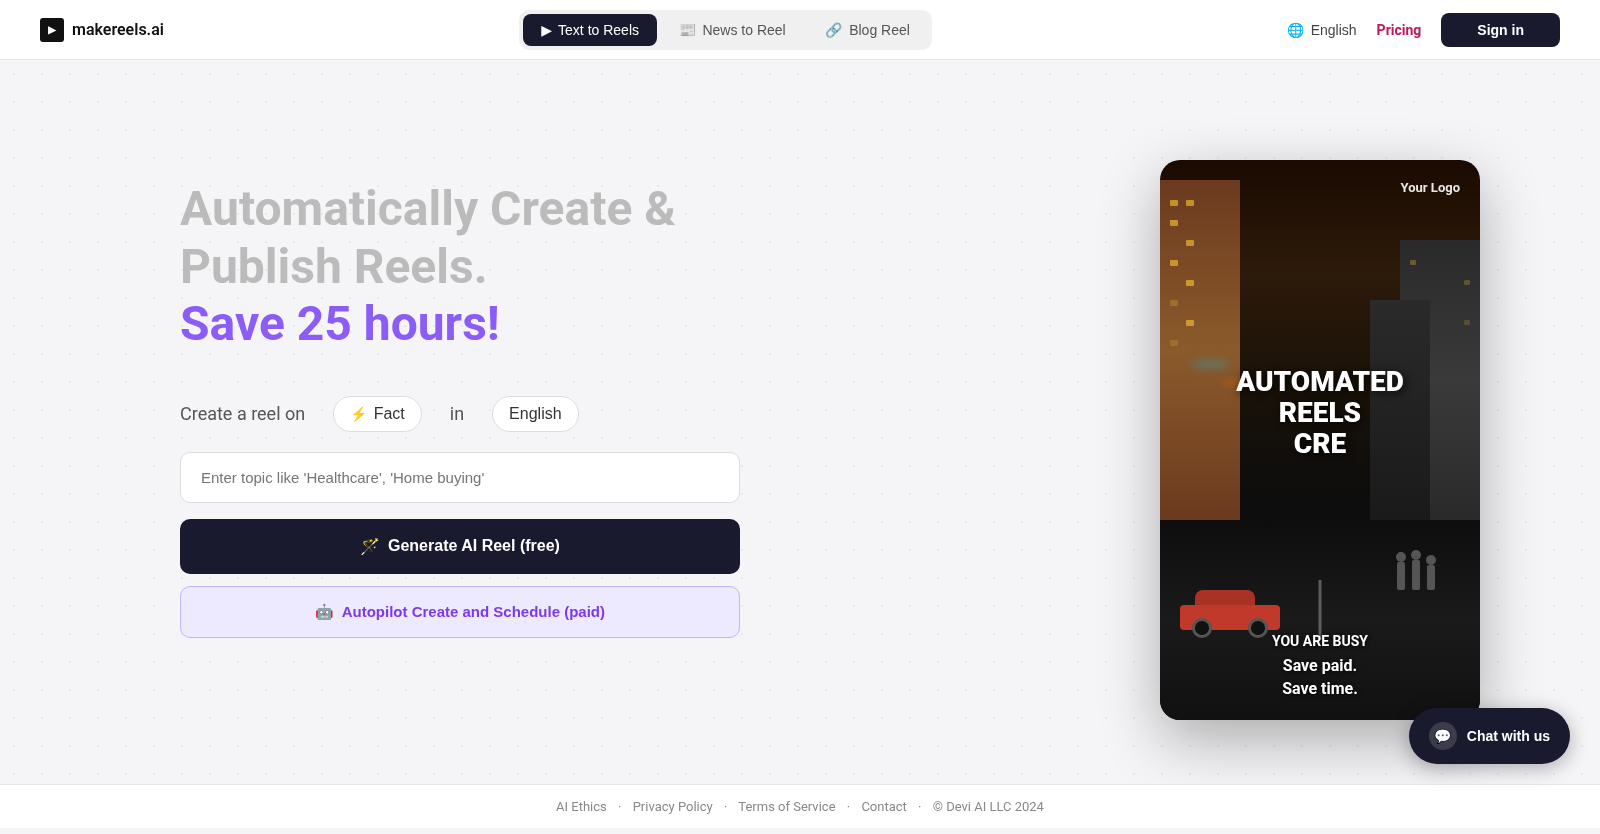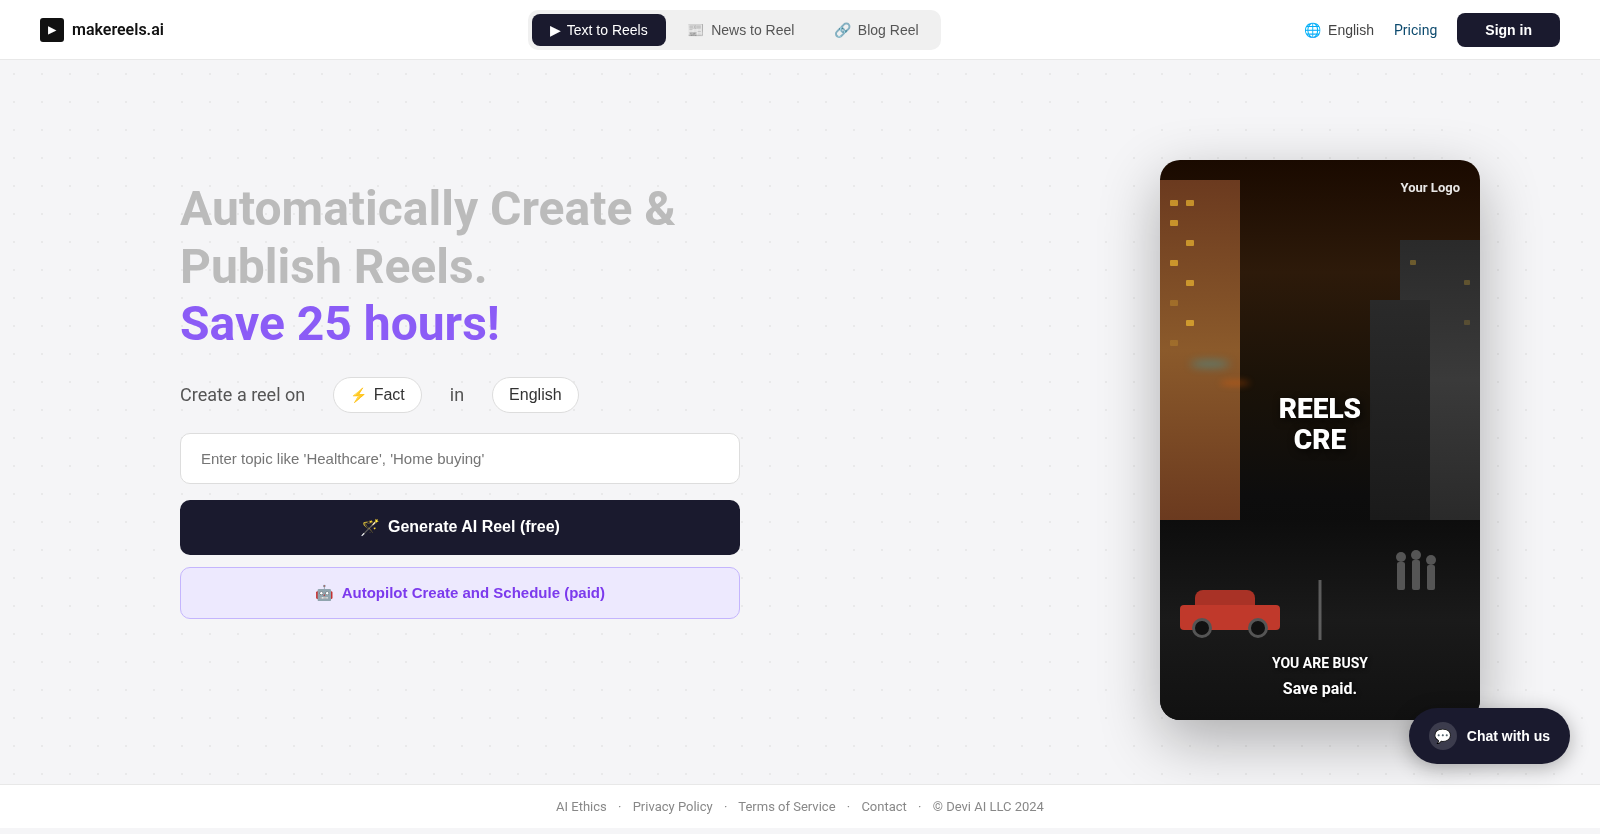--- a/index.html
+++ b/index.html
@@ -82,30 +82,31 @@
       align-items: center;
       gap: 6px;
       background: none;
       border: none;
       cursor: pointer;
       font-size: 14px;
       color: #444;
     }
     .pricing-link {
       font-size: 14px;
-      color: #0c4a6e;
+      color: #be185d;
       cursor: pointer;
       text-decoration: none;
+      font-weight: bold;
     }
     .signin-btn {
       background: #1a1a2e;
       color: #fff;
       border: none;
       border-radius: 8px;
-      padding: 9px 28px;
+      padding: 9px 36px;
       font-size: 14px;
       font-weight: 600;
       cursor: pointer;
     }
 
     
     .hero {
       display: flex;
       align-items: flex-start;
       justify-content: space-between;
@@ -131,21 +132,21 @@
       padding-top: 40px;
       position: relative;
       z-index: 2;
     }
 
     .hero-title {
       font-size: 48px;
       font-weight: 700;
       line-height: 1.2;
       color: #bbb;
-      margin-bottom: 24px;
+      margin-bottom: 43px;
     }
     .hero-title .accent {
       color: #8b5cf6;
     }
 
     .create-row {
       display: flex;
       align-items: center;
       gap: 28px;
       margin-bottom: 20px;
@@ -571,27 +572,29 @@
         <div class="person person-2"></div>
         <div class="person person-3"></div>
 
         <div style="position:absolute;top:200px;left:30px;width:40px;height:8px;background:rgba(0,200,255,0.3);border-radius:50%;filter:blur(4px);"></div>
         <div style="position:absolute;top:220px;left:60px;width:30px;height:6px;background:rgba(255,100,0,0.3);border-radius:50%;filter:blur(3px);"></div>
       </div>
 
       <div class="reel-logo">Your Logo</div>
 
       <div class="reel-main-text">
+        <div class="big-text">AUTOMATED</div>
         <div class="big-text">REELS</div>
         <div class="big-text">CRE</div>
       </div>
 
       <div class="reel-bottom-text">
         <div class="sub-line busy-line">YOU ARE BUSY</div>
         <div class="sub-line">Save paid.</div>
+        <div class="sub-line">Save time.</div>
       </div>
     </div>
   </div>
 </section>
 
 <footer class="footer">
   <a>AI Ethics</a>
   <span class="dot">·</span>
   <a>Privacy Policy</a>
   <span class="dot">·</span>

